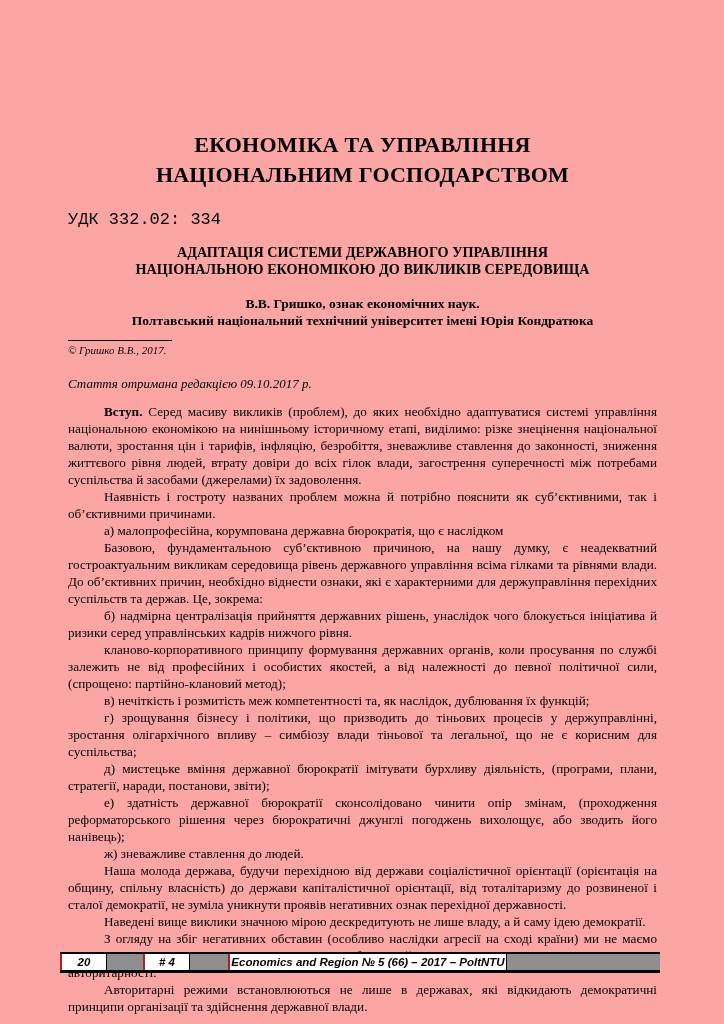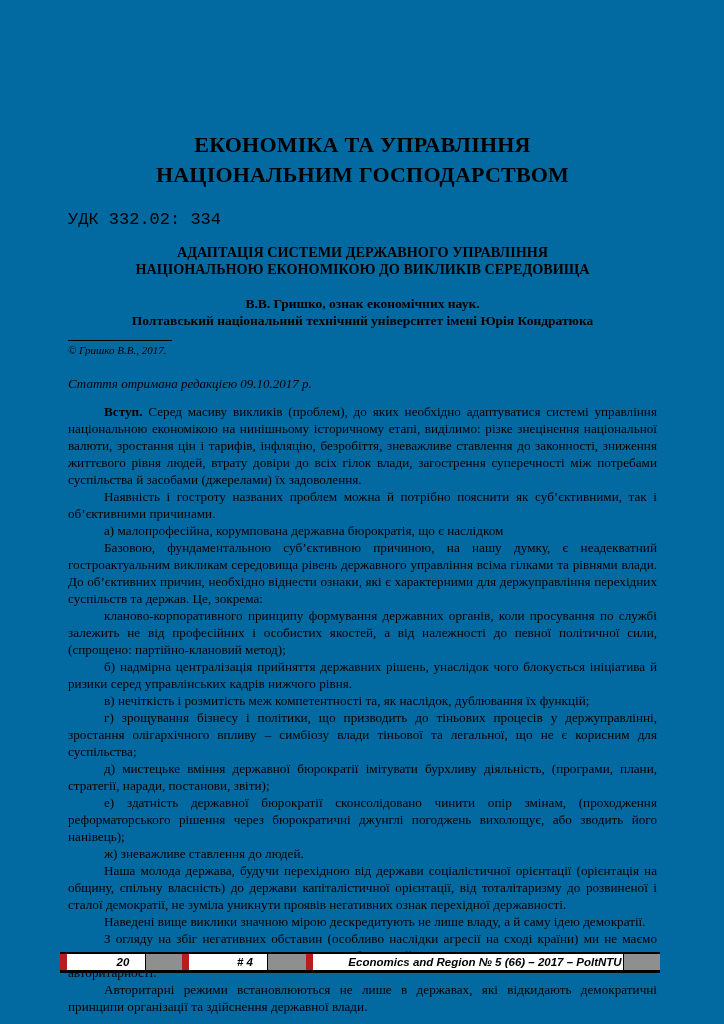--- a/index.html
+++ b/index.html
@@ -1,20 +1,20 @@
 <!DOCTYPE html>
 <html lang="uk"><head>
 <meta charset="utf-8">
 <style>
   html, body { margin: 0; padding: 0; background: #ffffff; }
   .page {
     position: relative;
     width: 724px;
     height: 1024px;
-    background: #0369a1;
+    background: #fca5a5;
     color: #000000;
     font-family: "Liberation Serif", serif;
     box-sizing: border-box;
     padding: 130px 67px 0 68px;
     overflow: hidden;
   }
   .section-title {
     text-align: center;
     font-weight: bold;
     font-size: 22px;
@@ -76,27 +76,26 @@
     border-bottom: 3px solid #000000;
     display: flex;
     align-items: stretch;
     font-family: "Liberation Sans", sans-serif;
     font-size: 11.5px;
     font-weight: bold;
     font-style: italic;
   }
   .fcell-white {
     background: #ffffff;
-    border-left: 7px solid #b91c1c;
+    border-left: 2px solid #b91c1c;
     border-right: 1px solid #000000;
     display: flex;
     align-items: center;
     justify-content: center;
     white-space: nowrap;
-    padding-left: 34px;
   }
   .fcell-gray { background: transparent; }
   .w-pagenum { width: 44px; }
   .w-sp1 { width: 36px; }
   .w-issue { width: 44px; }
   .w-sp2 { width: 38px; }
   .w-journal { width: 276px; }
   .w-rest { flex: 1; }
 </style>
 </head>
@@ -125,22 +124,22 @@
 
   <div class="copyright">© Гришко В.В., 2017.</div>
 
   <div class="received">Стаття отримана редакцією 09.10.2017 р.</div>
 
   <div class="body-text">
       <p><span class="lead">Вступ.</span> Серед масиву викликів (проблем), до яких необхідно адаптуватися системі управління національною економікою на нинішньому історичному етапі, виділимо: різке знецінення національної валюти, зростання цін і тарифів, інфляцію, безробіття, зневажливе ставлення до законності, зниження життєвого рівня людей, втрату довіри до всіх гілок влади, загострення суперечності між потребами суспільства й засобами (джерелами) їх задоволення.</p>
       <p>Наявність і гостроту названих проблем можна й потрібно пояснити як суб’єктивними, так і об’єктивними причинами.</p>
       <p>а) малопрофесійна, корумпована державна бюрократія, що є наслідком</p>
       <p>Базовою, фундаментальною суб’єктивною причиною, на нашу думку, є неадекватний гостроактуальним викликам середовища рівень державного управління всіма гілками та рівнями влади. До об’єктивних причин, необхідно віднести ознаки, які є характерними для держуправління перехідних суспільств та держав. Це, зокрема:</p>
+      <p>б) надмірна централізація прийняття державних рішень, унаслідок чого блокується ініціатива й ризики серед управлінських кадрів нижчого рівня.</p>
       <p>кланово-корпоративного принципу формування державних органів, коли просування по службі залежить не від професійних і особистих якостей, а від належності до певної політичної сили, (спрощено: партійно-клановий метод);</p>
-      <p>б) надмірна централізація прийняття державних рішень, унаслідок чого блокується ініціатива й ризики серед управлінських кадрів нижчого рівня.</p>
       <p>в) нечіткість і розмитість меж компетентності та, як наслідок, дублювання їх функцій;</p>
       <p>г) зрощування бізнесу і політики, що призводить до тіньових процесів у держуправлінні, зростання олігархічного впливу – симбіозу влади тіньової та легальної, що не є корисним для суспільства;</p>
       <p>д) мистецьке вміння державної бюрократії імітувати бурхливу діяльність, (програми, плани, стратегії, наради, постанови, звіти);</p>
       <p>е) здатність державної бюрократії сконсолідовано чинити опір змінам, (проходження реформаторського рішення через бюрократичні джунглі погоджень вихолощує, або зводить його нанівець);</p>
       <p>ж) зневажливе ставлення до людей.</p>
       <p>Наша молода держава, будучи перехідною від держави соціалістичної орієнтації (орієнтація на общину, спільну власність) до держави капіталістичної орієнтації, від тоталітаризму до розвиненої і сталої демократії, не зуміла уникнути проявів негативних ознак перехідної державності.</p>
       <p>Наведені вище виклики значною мірою дескредитують не лише владу, а й саму ідею демократії.</p>
       <p>З огляду на збіг негативних обставин (особливо наслідки агресії на сході країни) ми не маємо виключати можливості введення на законодавчо обмежений термін моделі держуправління з ознаками авторитарності.</p>
       <p>Авторитарні режими встановлюються не лише в державах, які відкидають демократичні принципи організації та здійснення державної влади.</p>
     </div>

